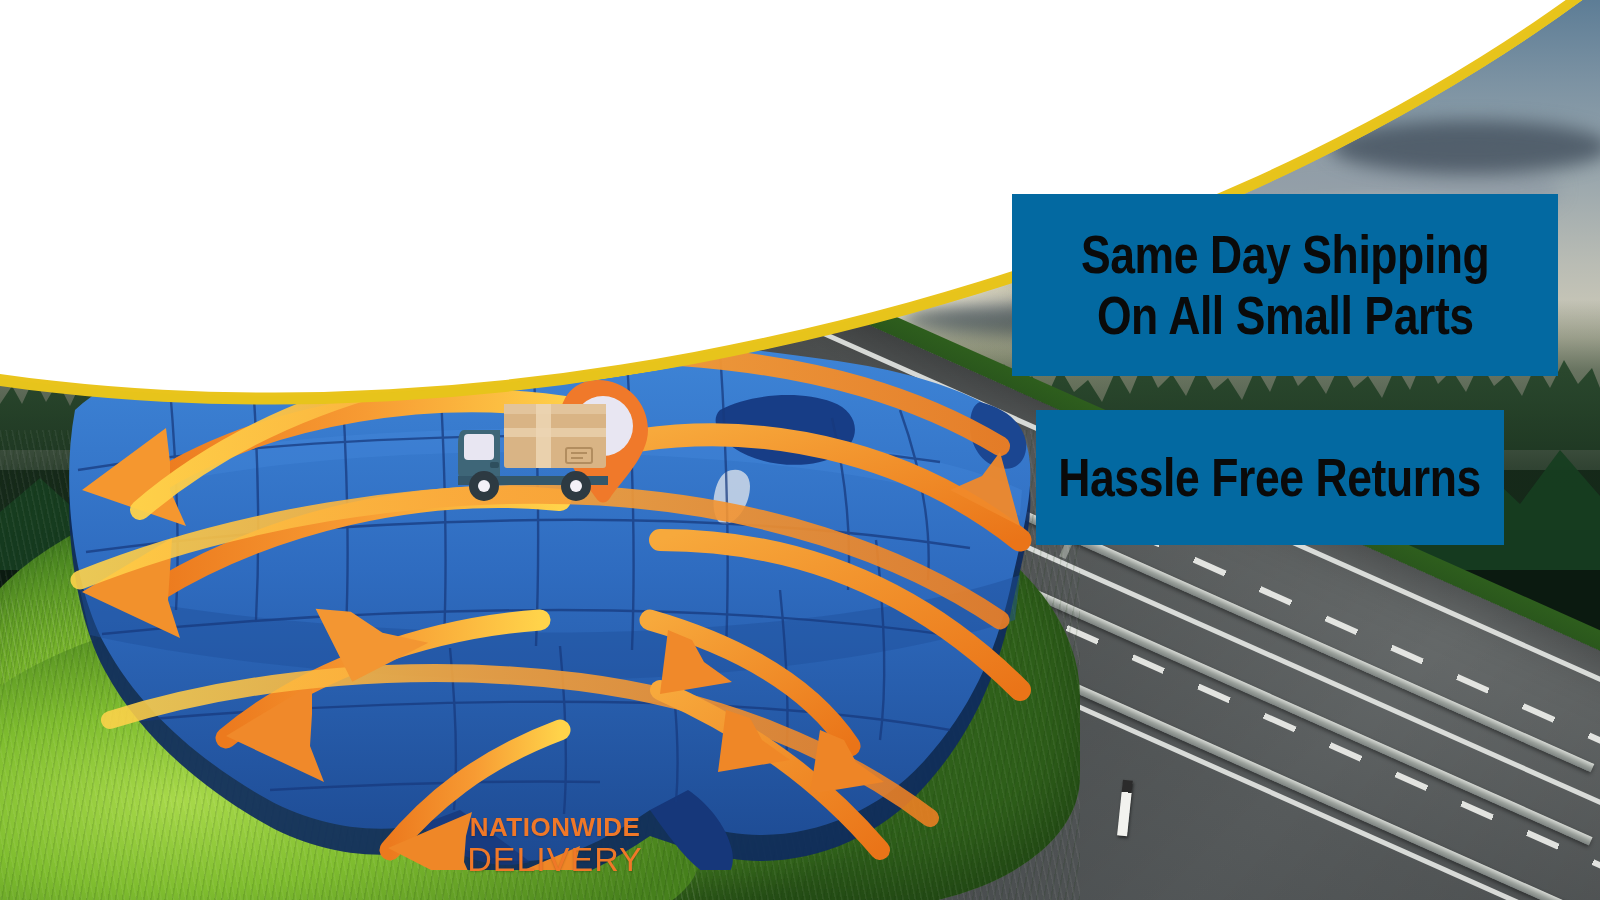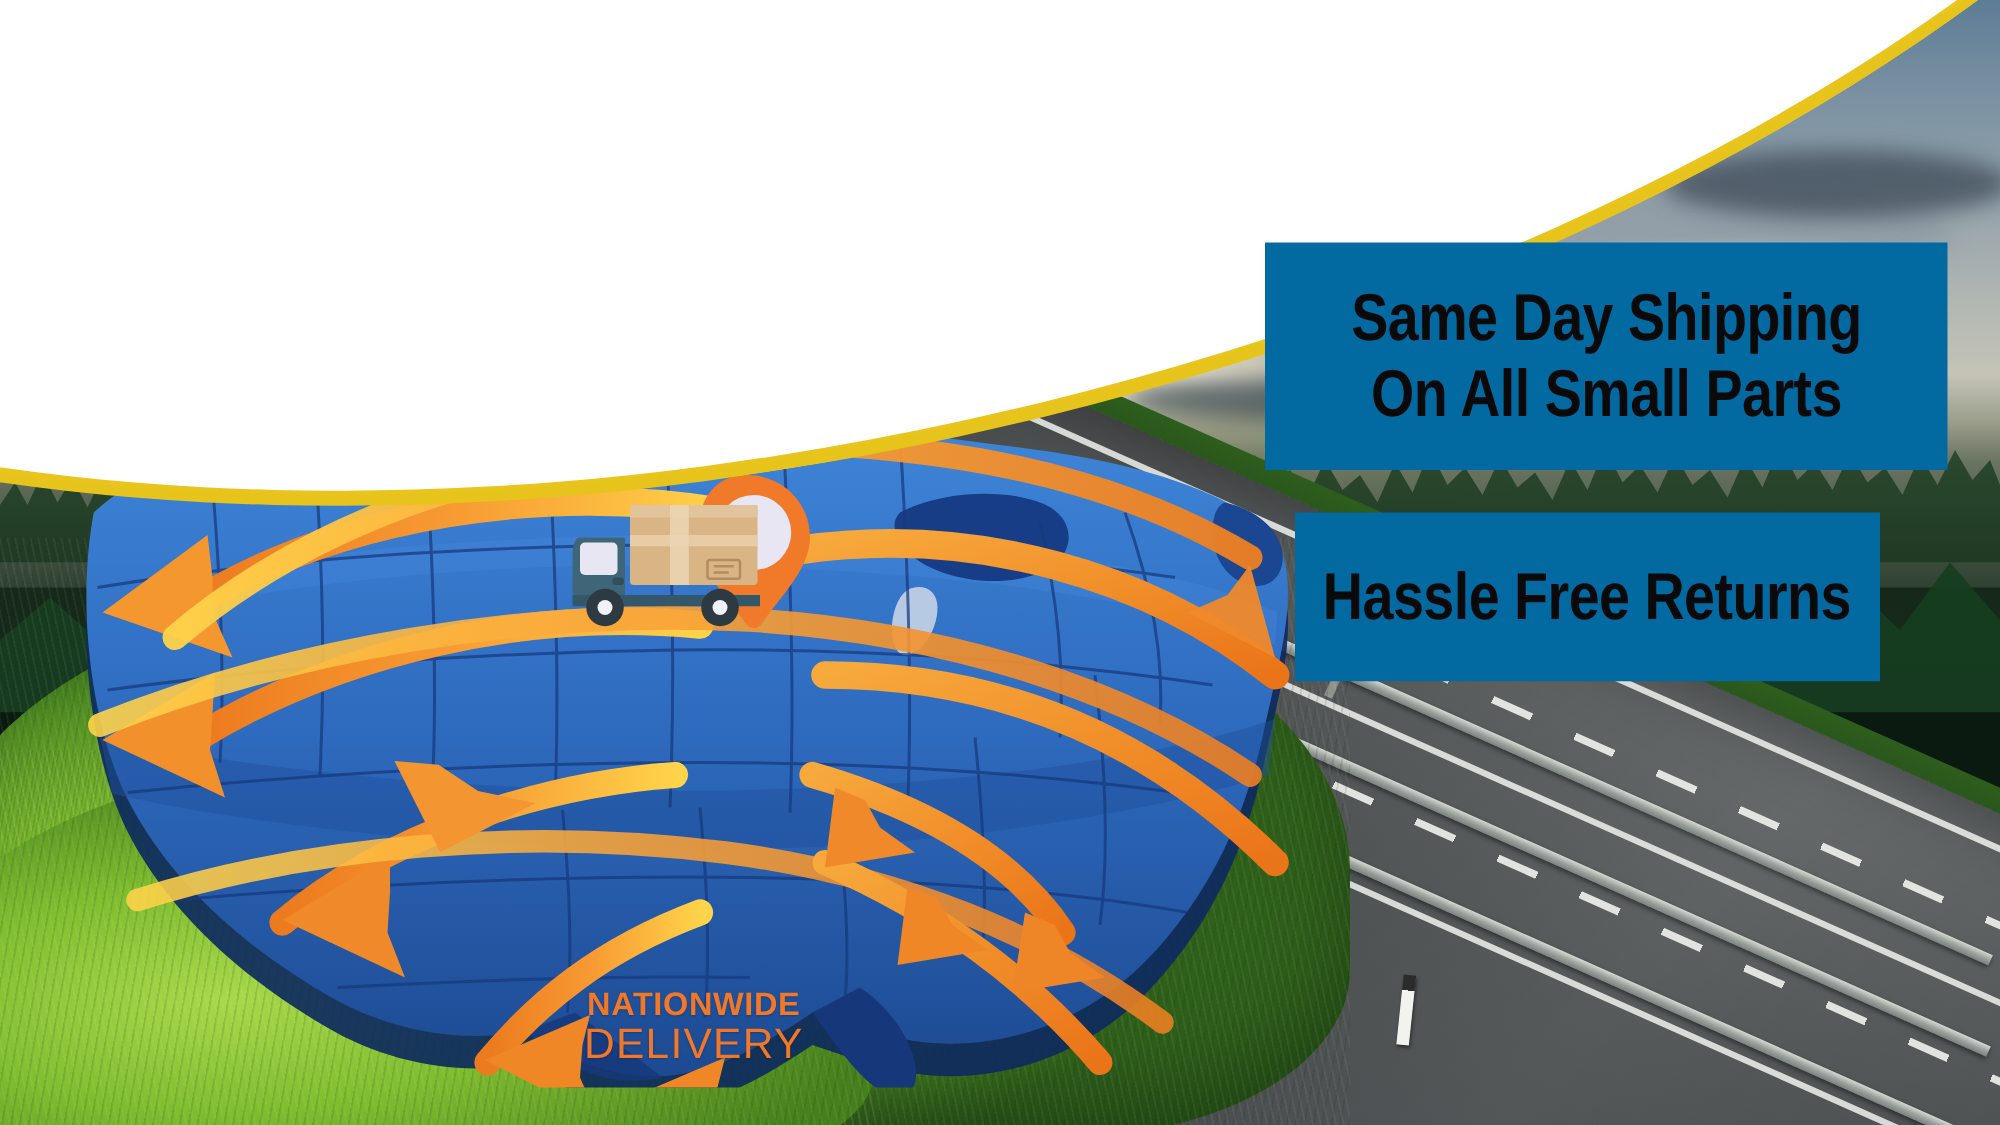--- a/index.html
+++ b/index.html
@@ -191,21 +191,21 @@
   
   .mapWrap { position:absolute; left: 20px; top: 290px; width: 1030px; height: 580px; }
   .mapSvg { position:absolute; inset:0; }
 
   .natTextWrap {
     position:absolute; left: 420px; top: 500px; width: 230px;
     text-align: center;
     color: #f07828;
     text-shadow: 0 1px 2px rgba(0,0,0,0.22);
   }
-  .natTop { font-size: 26px; font-weight: bold; letter-spacing: 0.5px; line-height: 1; }
+  .natTop { font-size: 26px; font-weight: bold; letter-spacing: 0.5px; line-height: 1; margin-top: 24px; }
   .natBot { font-size: 34px; font-weight: normal; letter-spacing: 1px; line-height: 1.15; }
 
   
   .box {
     position:absolute;
     background: #0369a1;
     display: flex;
     flex-direction: column;
     align-items: center;
     justify-content: center;

